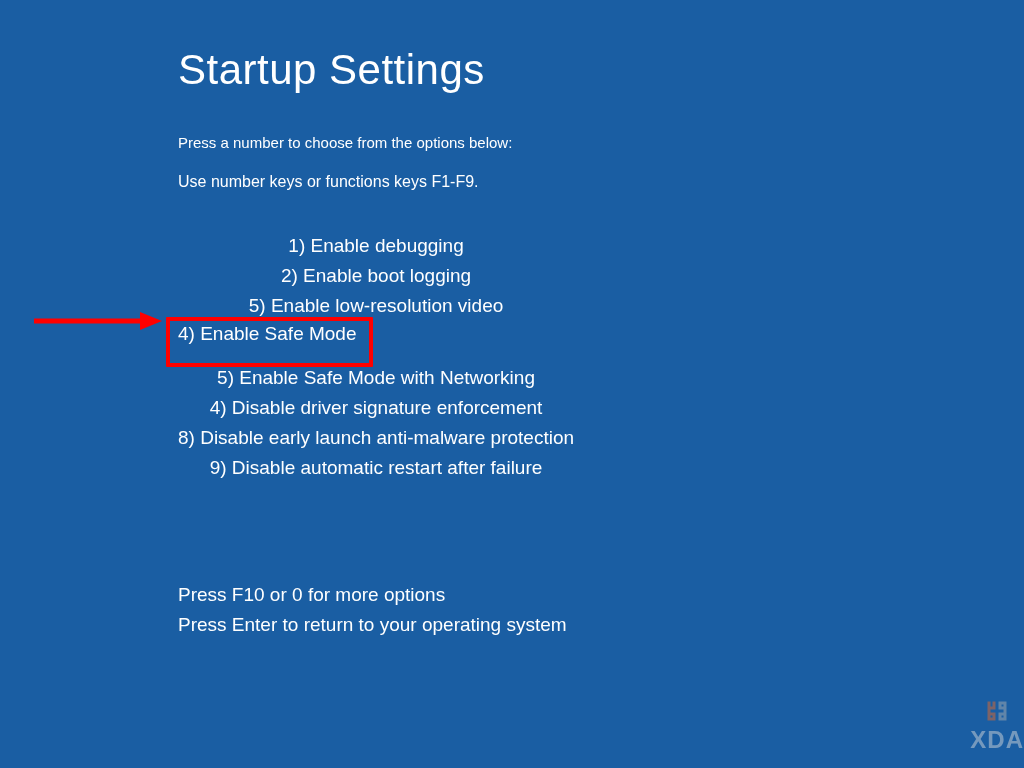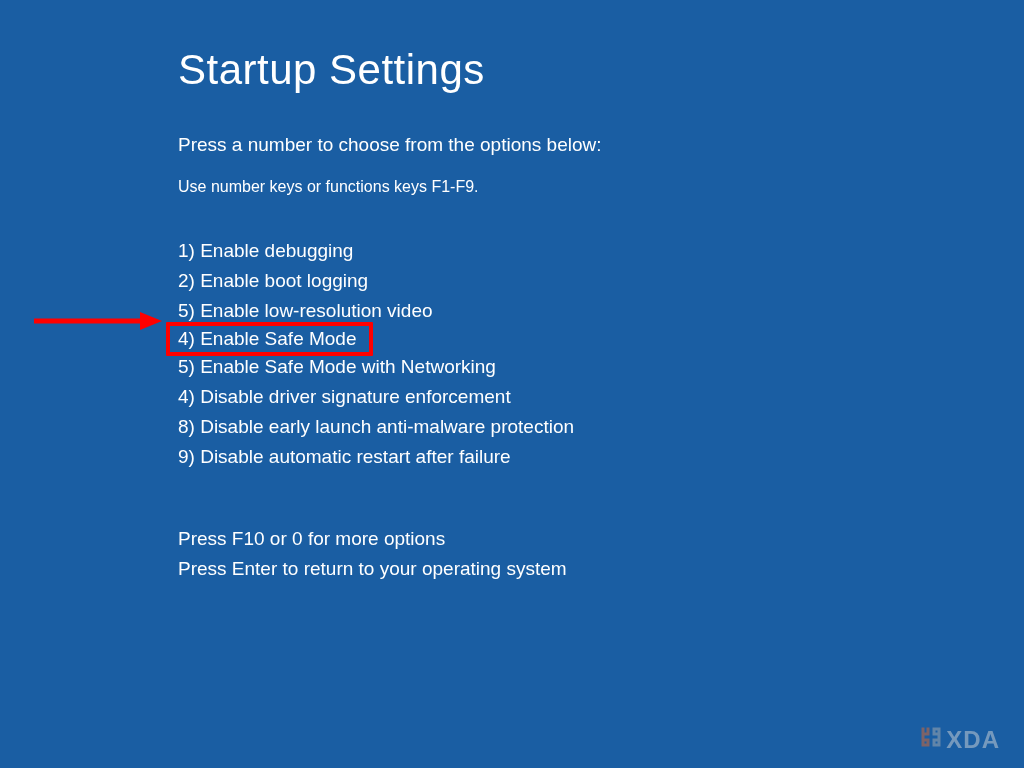--- a/index.html
+++ b/index.html
@@ -17,75 +17,77 @@
       left: 178px;
       top: 46px;
     }
     .title {
       font-size: 42px;
       font-weight: 300;
       letter-spacing: 0.5px;
       margin-bottom: 40px;
     }
     .subtitle {
-      font-size: 19px;
+      font-size: 15px;
       font-weight: 300;
       margin-bottom: 22px;
     }
     .hint {
       font-size: 16px;
       font-weight: 300;
       margin-bottom: 40px;
     }
     .options {
       display: flex;
       flex-direction: column;
     }
     .option {
       font-size: 19px;
       font-weight: 300;
       line-height: 30px;
       height: 30px;
+      text-align: center;
     }
     .option.highlighted {
       display: inline-block;
       align-self: flex-start;
       border: 4px solid #ff0000;
       padding: 0 12px 0 8px;
       margin-left: -12px;
       margin-top: -4px;
       margin-bottom: -4px;
       line-height: 26px;
-      height: 34px;
+      height: 50px;
       border-radius: 1px;
       position: relative;
       z-index: 2;
     }
     .footer {
-      margin-top: 52px;
+      margin-top: 97px;
     }
     .footer-line {
       font-size: 19px;
       font-weight: 300;
       line-height: 30px;
     }
     .arrow {
       position: absolute;
       left: 34px;
       top: 311px;
       z-index: 3;
     }
     .watermark {
       position: absolute;
-      right: 24px;
+      right: 0;
       bottom: 14px;
       display: flex;
-      align-items: flex-start;
+      align-items: center;
       gap: 4px;
       opacity: 0.5;
+      flex-direction: column;
     }
     .watermark-icon {
       width: 22px;
       height: 22px;
       position: relative;
     }
     .watermark-text {
       font-family: Arial, sans-serif;
       font-size: 24px;
       font-weight: bold;

